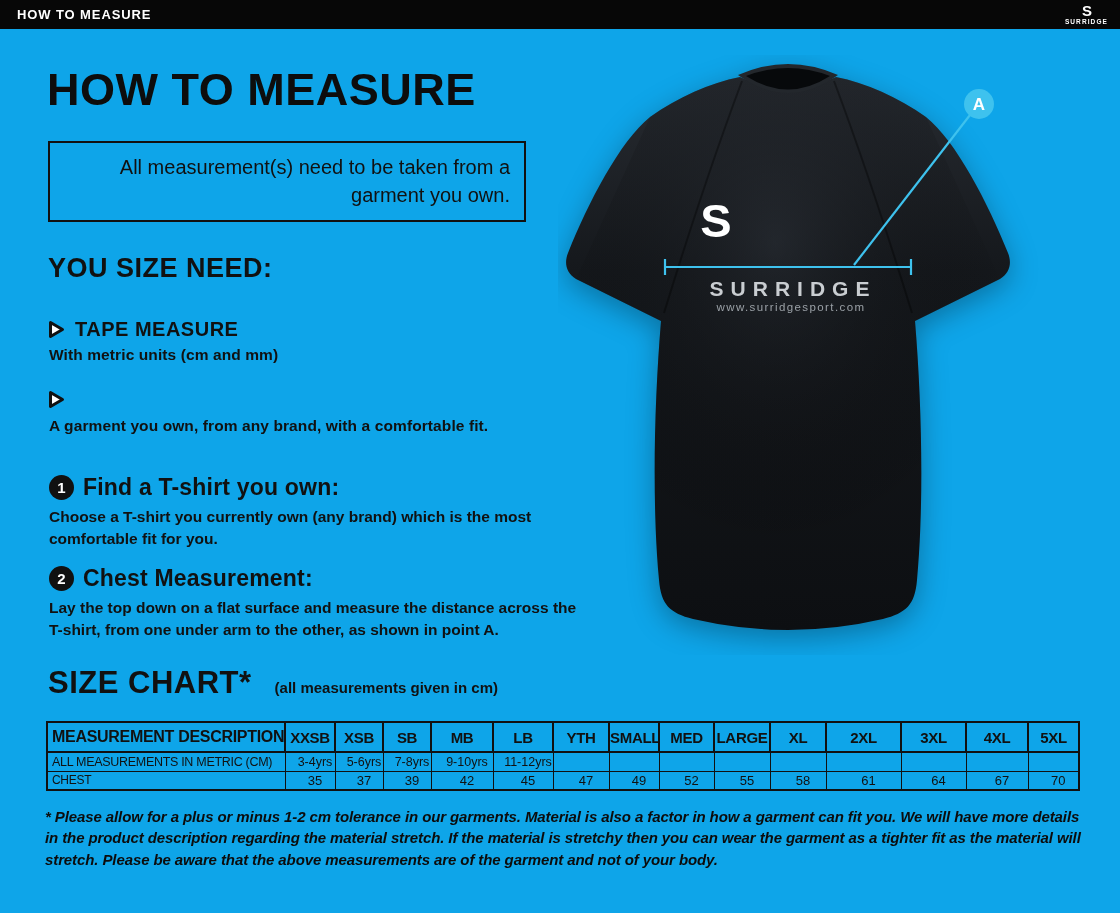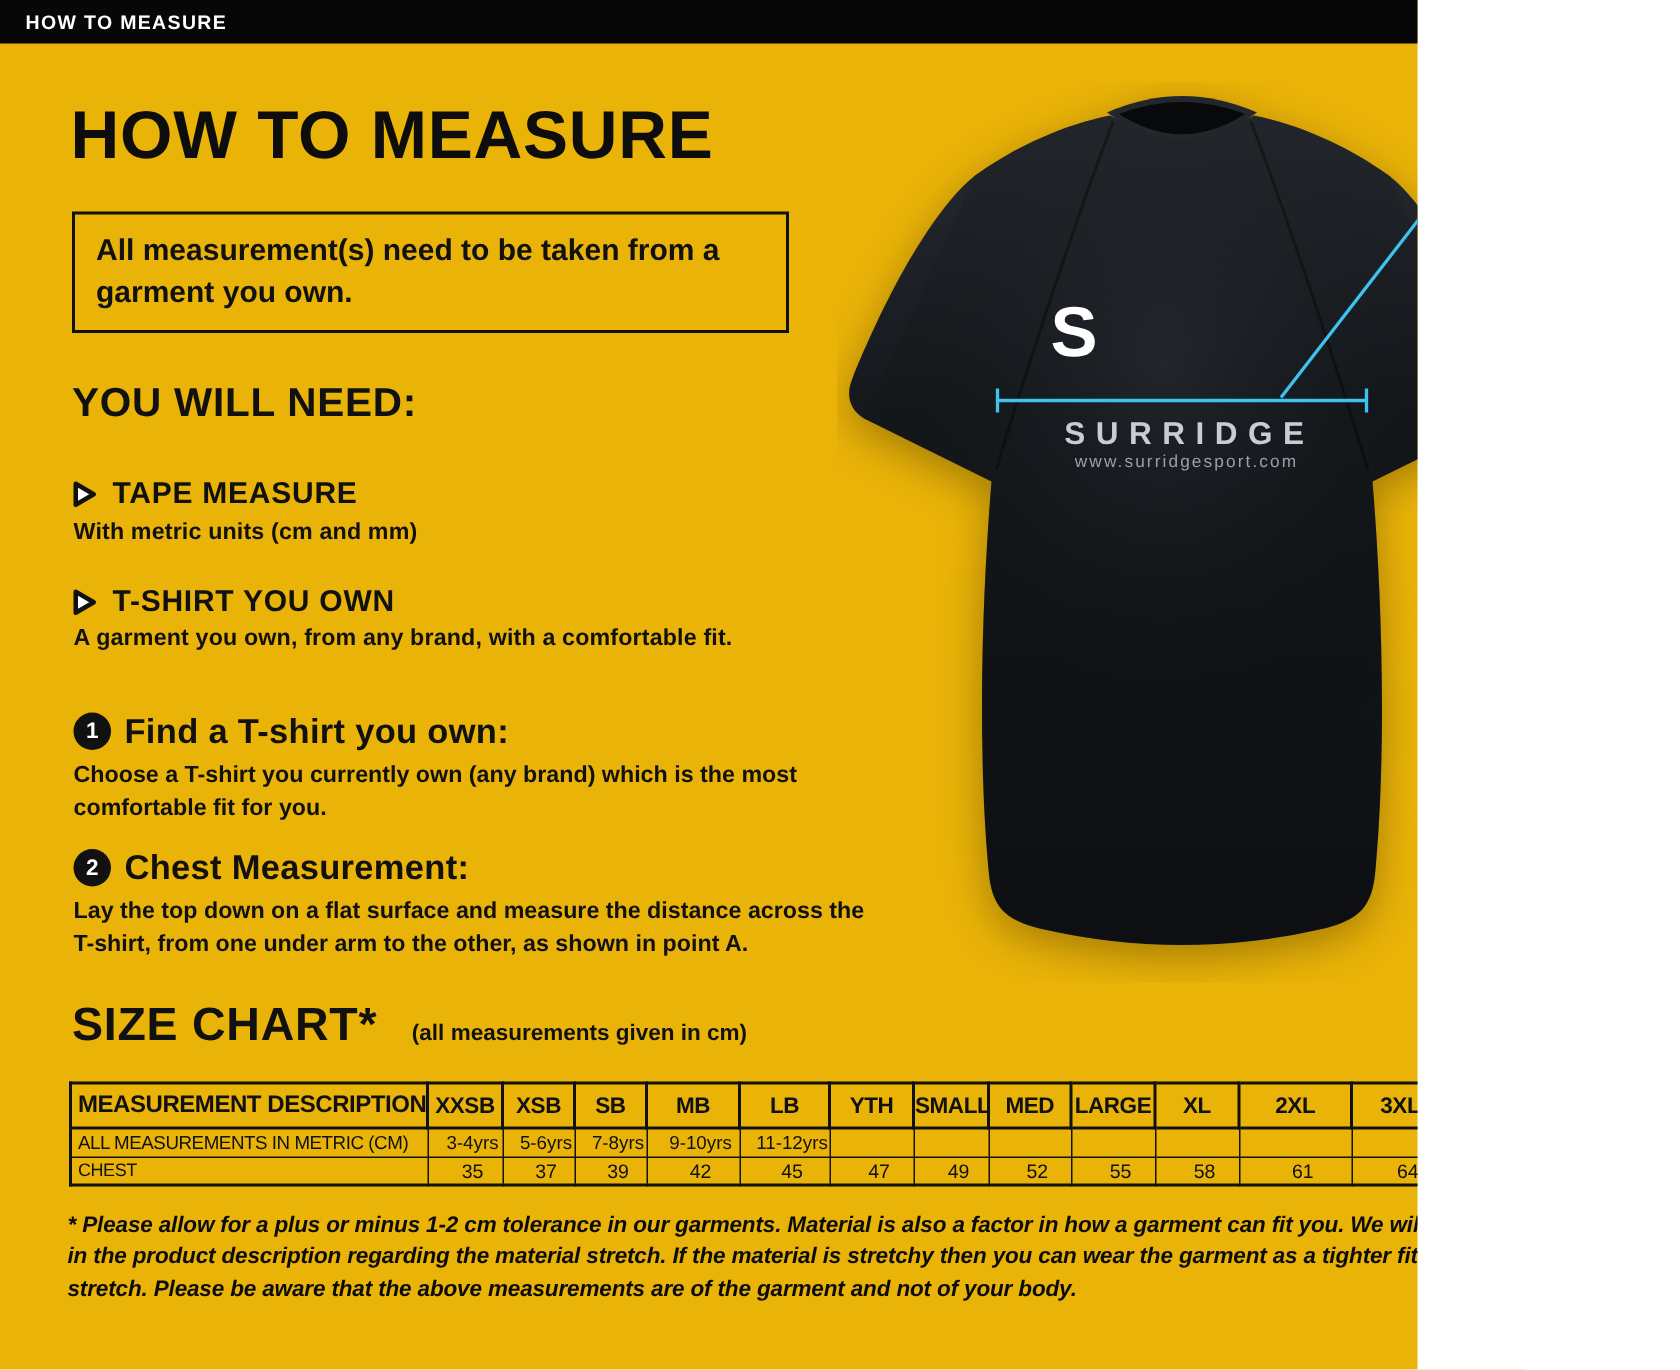--- a/index.html
+++ b/index.html
@@ -1,32 +1,32 @@
 <!DOCTYPE html>
 <html><head>
 <meta charset="utf-8">
 <style>
   * { margin:0; padding:0; box-sizing:border-box; }
   html,body { width:1120px; height:913px; background:#fff;
     font-family:"Liberation Sans", sans-serif; color:#111; }
-  .page { position:relative; width:945px; height:913px; overflow:hidden; background:#eab308; }
+  .page { position:relative; width:1120px; height:913px; overflow:hidden; background:#0ea5e9; }
 
   
   .topbar { position:absolute; left:0; top:0; width:1120px; height:29px; background:#070707;
     display:flex; align-items:center; justify-content:space-between; padding:0 8px 0 17px; }
   .topbar-title { color:#fff; font-size:13px; font-weight:700; letter-spacing:.9px; }
   .topbar-logo { display:flex; flex-direction:column; align-items:center; line-height:1; padding-right:4px;}
   .topbar-logo .s-glyph { color:#fff; font-weight:800; font-size:15px; letter-spacing:-1px; transform:scaleY(.95); }
   .topbar-logo .brand { color:#fff; font-weight:700; font-size:6.5px; letter-spacing:1.1px; margin-top:1px; }
 
   
   .h1 { position:absolute; left:47px; top:64px; font-size:45px; font-weight:800; letter-spacing:.5px; color:#0d0d0d; }
   .notice-box { position:absolute; left:48px; top:141px; width:478px; border:2px solid #111;
     padding:11px 14px; }
-  .notice-box p { font-size:20px; font-weight:700; line-height:1.38; color:#111; }
+  .notice-box p { font-size:20px; font-weight:400; line-height:1.38; color:#111;text-align:right; }
 
   .ywn-heading { position:absolute; left:48px; top:253px; font-size:27px; font-weight:800; letter-spacing:.5px; }
 
   .need-item { position:absolute; left:48px; display:flex; align-items:center; gap:10px; }
   .need-item .label { font-size:20px; font-weight:800; letter-spacing:.5px; }
   .need-desc { position:absolute; left:49px; font-size:15.5px; font-weight:700; letter-spacing:.1px; }
 
   .step-head { position:absolute; left:49px; display:flex; align-items:center; gap:9px; }
   .step-badge { width:25px; height:25px; border-radius:50%; background:#111; color:#fff;
     font-size:15px; font-weight:800; display:flex; align-items:center; justify-content:center; }
@@ -67,35 +67,34 @@
       <span class="brand">SURRIDGE</span>
     </span>
   </div>
 
   <div class="h1">HOW TO MEASURE</div>
 
   <div class="notice-box">
     <p>All measurement(s) need to be taken from a garment you own.</p>
   </div>
 
-  <div class="ywn-heading">YOU WILL NEED:</div>
+  <div class="ywn-heading">YOU SIZE NEED:</div>
 
   <div class="need-item" style="top:318px;">
     <svg width="17" height="19" viewBox="0 0 17 19">
       <path d="M2.5 2.5 L14.5 9.5 L2.5 16.5 Z" fill="#fff" stroke="#111" stroke-width="3" stroke-linejoin="round"></path>
     </svg>
     <span class="label">TAPE MEASURE</span>
   </div>
   <div class="need-desc" style="top:346px;">With metric units (cm and mm)</div>
 
   <div class="need-item" style="top:390px;">
     <svg width="17" height="19" viewBox="0 0 17 19">
       <path d="M2.5 2.5 L14.5 9.5 L2.5 16.5 Z" fill="#fff" stroke="#111" stroke-width="3" stroke-linejoin="round"></path>
     </svg>
-    <span class="label">T-SHIRT YOU OWN</span>
   </div>
   <div class="need-desc" style="top:417px;">A garment you own, from any brand, with a comfortable fit.</div>
 
   <div class="step-head" style="top:474px;">
     <span class="step-badge">1</span>
     <span class="step-title">Find a T-shirt you own:</span>
   </div>
   <div class="step-desc" style="top:506px; width:525px;">Choose a T-shirt you currently own (any brand) which is the most comfortable fit for you.</div>
 
   <div class="step-head" style="top:565px;">

